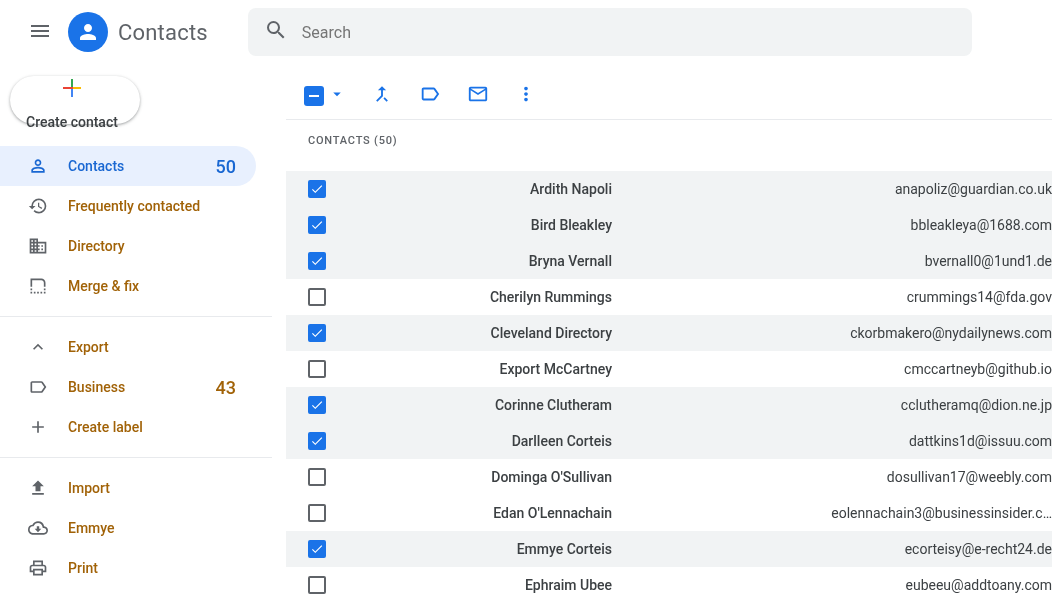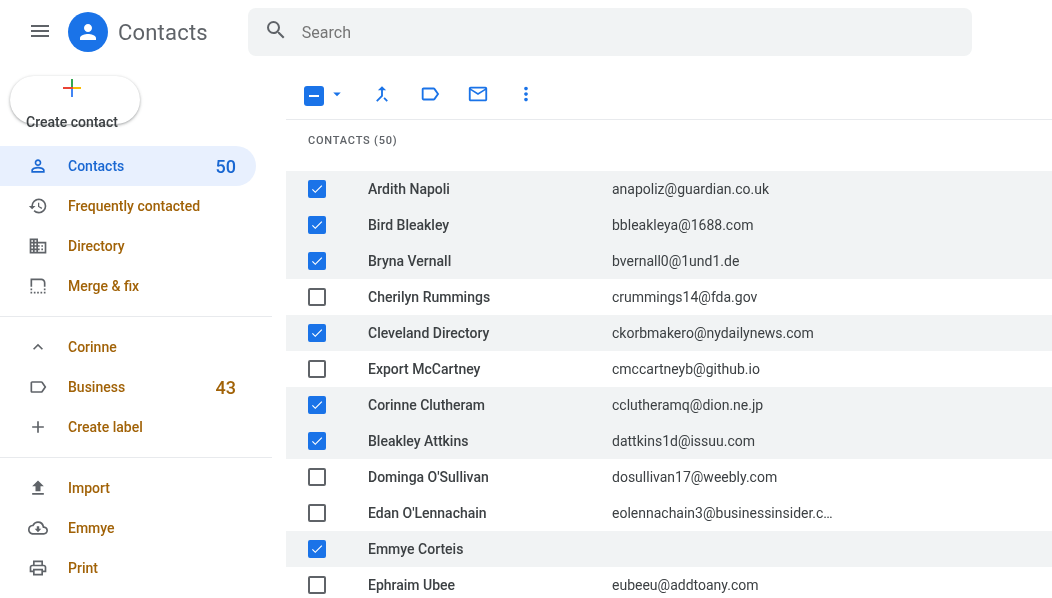--- a/index.html
+++ b/index.html
@@ -274,20 +274,21 @@
     .contacts-list {
       flex: 1;
       overflow-y: auto;
     }
 
     .contact-row {
       display: flex;
       align-items: center;
       height: 36px;
       padding-left: 22px;
+      text-align: right;
     }
 
     .contact-row.selected {
       background: #f1f3f4;
     }
 
     .checkbox {
       width: 18px;
       height: 18px;
       flex-shrink: 0;
@@ -413,21 +414,21 @@
 
     <div class="divider"></div>
 
     <div class="nav-section">
       <div class="nav-item">
         <span class="nav-icon">
           <svg width="20" height="20" viewBox="0 0 24 24">
               <path d="M7.41 15.41L12 10.83l4.59 4.58L18 14l-6-6-6 6z"></path>
             </svg>
         </span>
-        <span class="nav-label">Corinne</span>
+        <span class="nav-label">Export</span>
       </div>
       <div class="nav-item">
         <span class="nav-icon">
           <svg width="20" height="20" viewBox="0 0 24 24">
               <path d="M17.63 5.84C17.27 5.33 16.67 5 16 5L5 5.01C3.9 5.01 3 5.9 3 7v10c0 1.1.9 1.99 2 1.99L16 19c.67 0 1.27-.33 1.63-.84L22 12l-4.37-6.16zM16 17H5V7h11l3.55 5L16 17z"></path>
             </svg>
         </span>
         <span class="nav-label">Business</span>
         <span class="nav-count">43</span>
       </div>
@@ -571,40 +572,41 @@
           </div>
           <span class="contact-name">Corinne Clutheram</span>
           <span class="contact-email">cclutheramq@dion.ne.jp</span>
         </div>
         <div class="contact-row selected">
           <div class="checkbox checked">
             <svg width="14" height="14" viewBox="0 0 24 24">
               <path d="M9 16.17L4.83 12l-1.42 1.41L9 19 21 7l-1.41-1.41z"></path>
             </svg>
           </div>
-          <span class="contact-name">Bleakley Attkins</span>
+          <span class="contact-name">Darlleen Corteis</span>
           <span class="contact-email">dattkins1d@issuu.com</span>
         </div>
         <div class="contact-row">
           <div class="checkbox"></div>
           <span class="contact-name">Dominga O'Sullivan</span>
           <span class="contact-email">dosullivan17@weebly.com</span>
         </div>
         <div class="contact-row">
           <div class="checkbox"></div>
           <span class="contact-name">Edan O'Lennachain</span>
           <span class="contact-email">eolennachain3@businessinsider.c…</span>
         </div>
         <div class="contact-row selected">
           <div class="checkbox checked">
             <svg width="14" height="14" viewBox="0 0 24 24">
               <path d="M9 16.17L4.83 12l-1.42 1.41L9 19 21 7l-1.41-1.41z"></path>
             </svg>
           </div>
           <span class="contact-name">Emmye Corteis</span>
+          <span class="contact-email">ecorteisy@e-recht24.de</span>
         </div>
         <div class="contact-row">
           <div class="checkbox"></div>
           <span class="contact-name">Ephraim Ubee</span>
           <span class="contact-email">eubeeu@addtoany.com</span>
         </div>
       </div>
   </div>
 
 </div>

